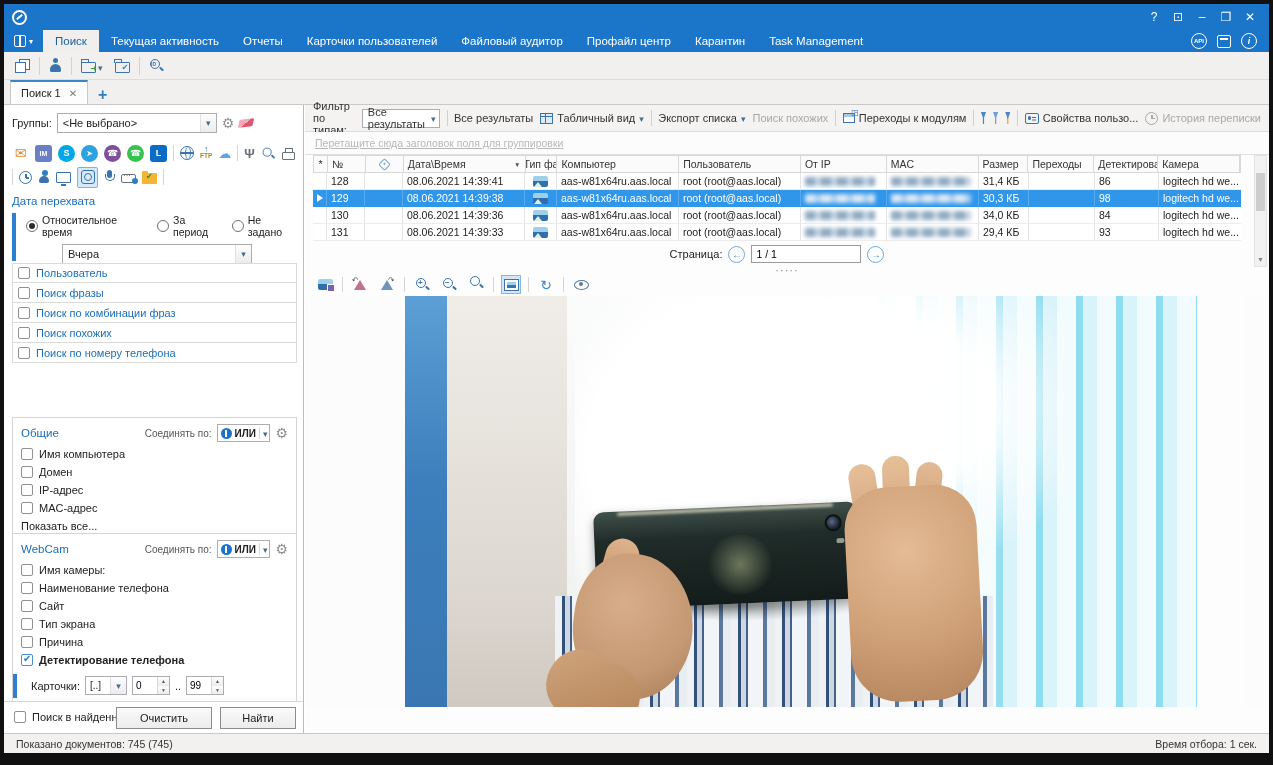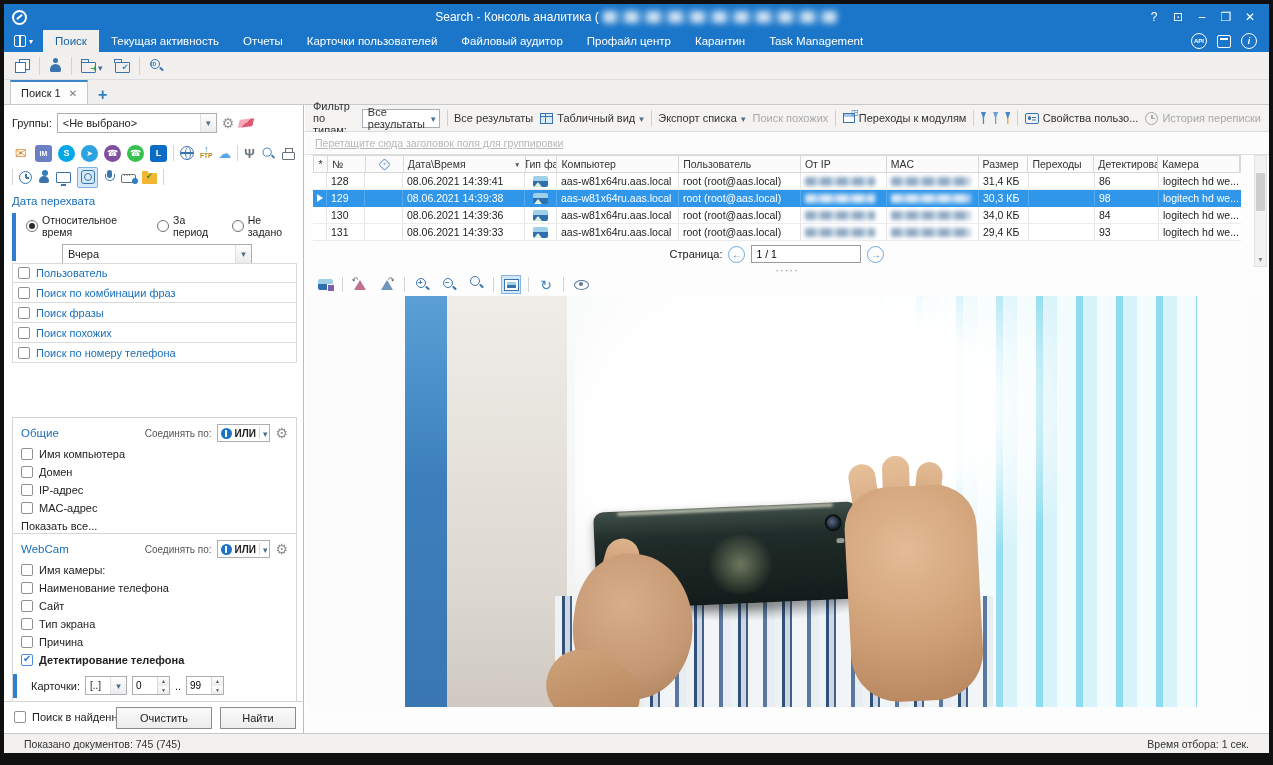--- a/index.html
+++ b/index.html
@@ -245,35 +245,31 @@
   .ph-f1 { position:absolute; left:447px; top:168px; width:27px; height:72px; background:linear-gradient(180deg,#e6c09a,#cfa077); border-radius:13px; transform:rotate(-9deg); }
   .ph-f2 { position:absolute; left:478px; top:160px; width:27px; height:80px; background:linear-gradient(180deg,#e6c09a,#cfa077); border-radius:13px; transform:rotate(-2deg); }
   .ph-f3 { position:absolute; left:509px; top:166px; width:26px; height:74px; background:linear-gradient(180deg,#e2ba93,#c99a70); border-radius:13px; transform:rotate(6deg); }
 
   
   .vtabs { position:absolute; left:0; top:603px; width:100%; height:25px; background:#f4f3f2; border-top:1px solid #d8d8d8; display:flex; align-items:stretch; padding-left:10px; }
   .vtab { display:flex; align-items:center; padding:0 14px; font-size:11px; color:#333; border-right:1px solid #d8d8d8; }
   .vtab.active { background:#fdfdfd; color:#1464a0; border-left:1px solid #d8d8d8; margin-top:-1px; border-top:1px solid #fdfdfd; }
 
   
-  .statusbar { position:absolute; left:0; top:729px; width:100%; height:20px; background:#f2f1f0; border-top:1px solid #c8c8c8; display:flex; align-items:center; font-size:10.5px; color:#333; padding:0 20px;gap:12px; }
+  .statusbar { position:absolute; left:0; top:729px; width:100%; height:20px; background:#f2f1f0; border-top:1px solid #c8c8c8; display:flex; align-items:center; font-size:10.5px; color:#333; padding:0 12px;gap:12px; }
   .sb-right { margin-left:auto; }
 </style>
 </head>
 <body>
 
 <div id="frame">
 <div id="win">
 
   <div class="titlebar">
     <span class="app-logo"></span>
-    <div class="title-center">
-      <span>Search - Консоль аналитика (</span>
-      <span class="masked-title"></span>
-    </div>
     <div class="win-controls">
       <span class="wc-btn">?</span>
       <span class="wc-btn">⊡</span>
       <span class="wc-btn">–</span>
       <span class="wc-btn">❐</span>
       <span class="wc-btn">✕</span>
     </div>
   </div>
 
   <div class="menubar">
@@ -392,25 +388,25 @@
         </div>
       </div>
 
       <div class="filter-list">
         <div class="frow">
               <span class="cb"></span>
               <span class="flabel">Пользователь</span>
             </div>
         <div class="frow">
               <span class="cb"></span>
+              <span class="flabel">Поиск фразы</span>
+            </div>
+        <div class="frow">
+              <span class="cb"></span>
               <span class="flabel">Поиск по комбинации фраз</span>
-            </div>
-        <div class="frow">
-              <span class="cb"></span>
-              <span class="flabel">Поиск фразы</span>
             </div>
         <div class="frow">
               <span class="cb"></span>
               <span class="flabel">Поиск похожих</span>
             </div>
         <div class="frow">
               <span class="cb"></span>
               <span class="flabel">Поиск по номеру телефона</span>
             </div>
       </div>

